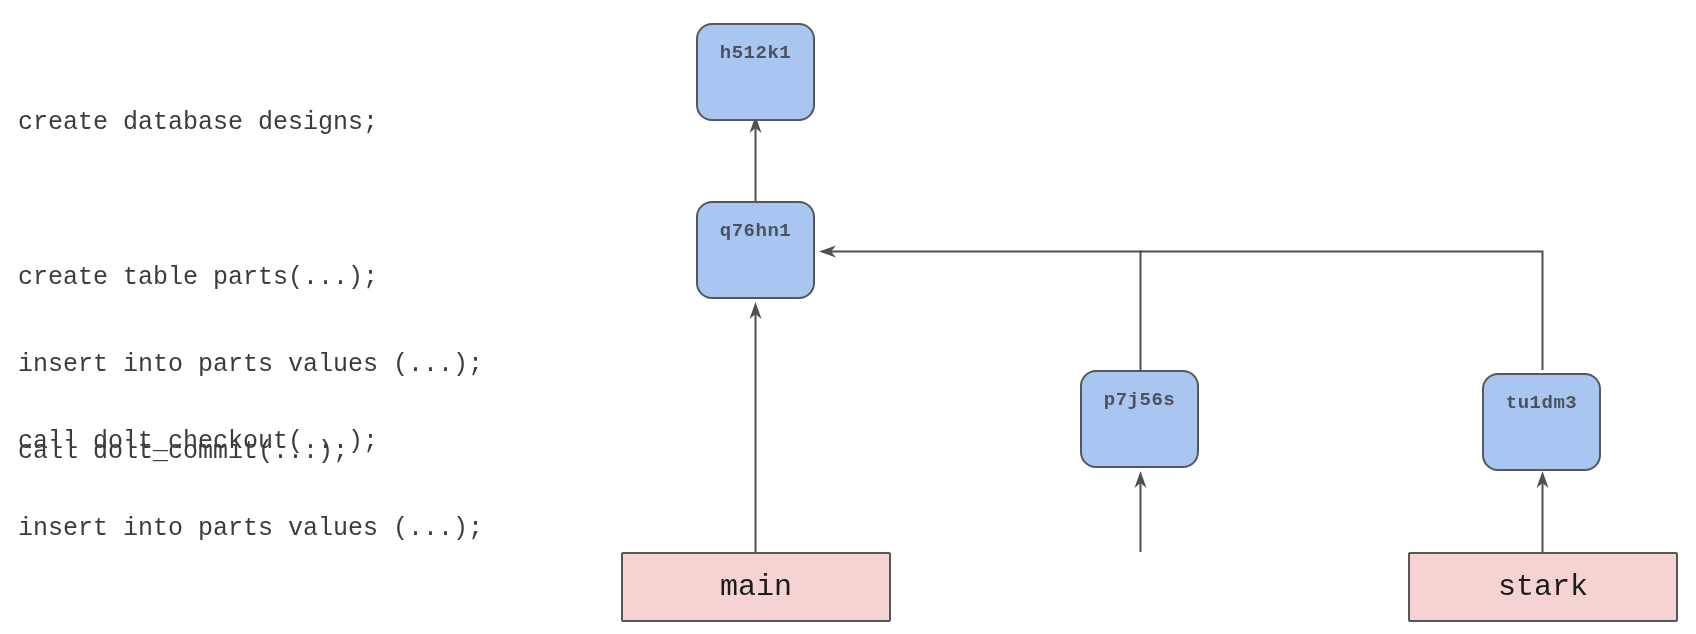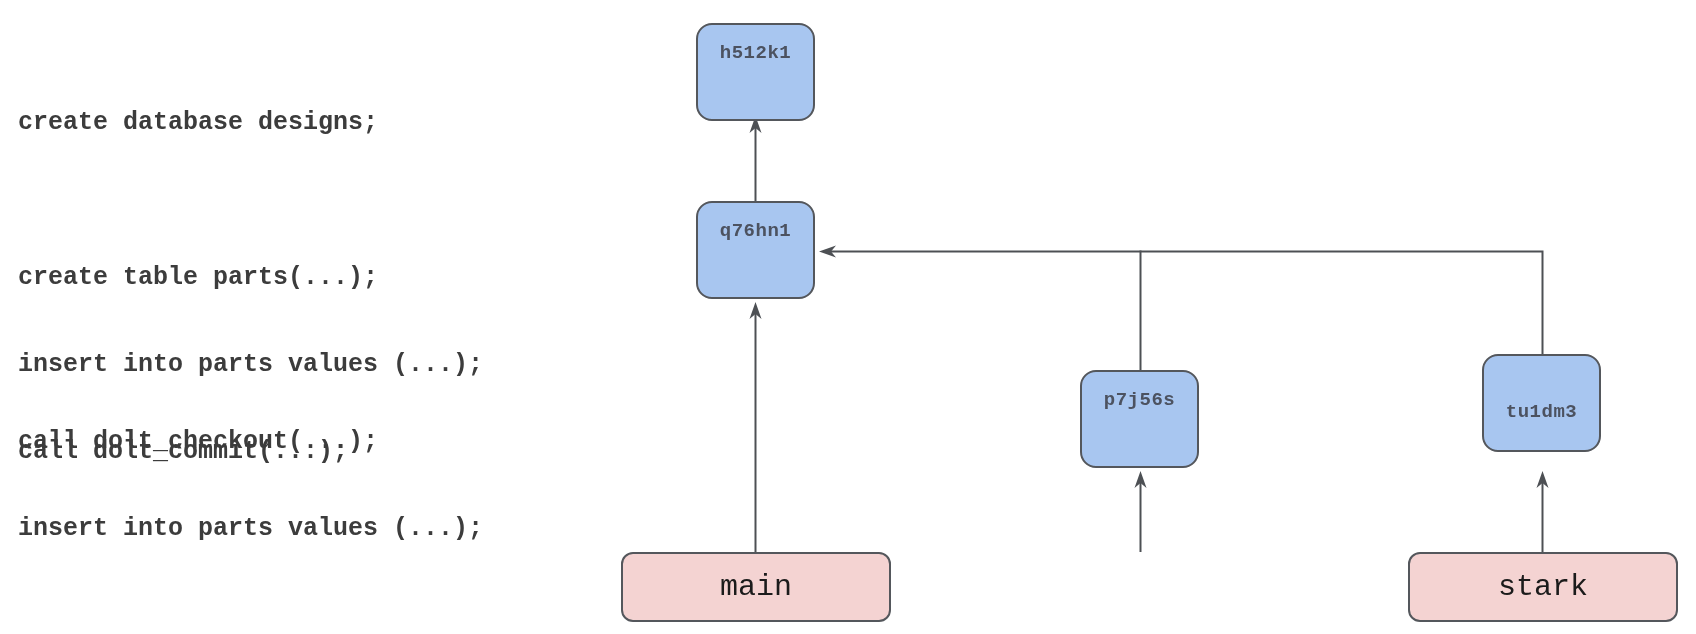--- a/index.html
+++ b/index.html
@@ -36,21 +36,20 @@
     fill: var(--edge);
     stroke: none;
   }
   .code-block {
     position: absolute;
     left: 18px;
     font-size: 25px;
     line-height: 29px;
     color: var(--code-text);
     white-space: pre;
-    font-weight: bold;
   }
   .code-block.b1 { top: 50px; }
   .code-block.b2 { top: 205px; }
   .code-block.b3 { top: 369px; }
   .commit-node {
     position: absolute;
     width: 119px;
     height: 98px;
     background: var(--commit-fill);
     border: 2px solid var(--node-border);
@@ -62,29 +61,29 @@
   }
   .commit-node .commit-id {
     font-size: 19px;
     font-weight: bold;
     color: var(--commit-text);
     letter-spacing: 0.5px;
   }
   .commit-node.n-h512k1 { left: 696px; top: 23px; }
   .commit-node.n-q76hn1 { left: 696px; top: 201px; }
   .commit-node.n-p7j56s { left: 1080px; top: 370px; }
-  .commit-node.n-tu1dm3 { left: 1482px; top: 354px; align-items: center; }
+  .commit-node.n-tu1dm3 { left: 1482px; top: 373px; }
   .branch-node {
     position: absolute;
     top: 552px;
     width: 270px;
     height: 70px;
     background: var(--branch-fill);
     border: 2px solid var(--node-border);
-    border-radius: 12px;
+    border-radius: 2px;
     display: flex;
     justify-content: center;
     align-items: center;
   }
   .branch-node .branch-name {
     font-size: 30px;
     color: var(--branch-text);
   }
   .branch-node.n-main  { left: 621px; }
   .branch-node.n-wayne { left: 1006px; }

